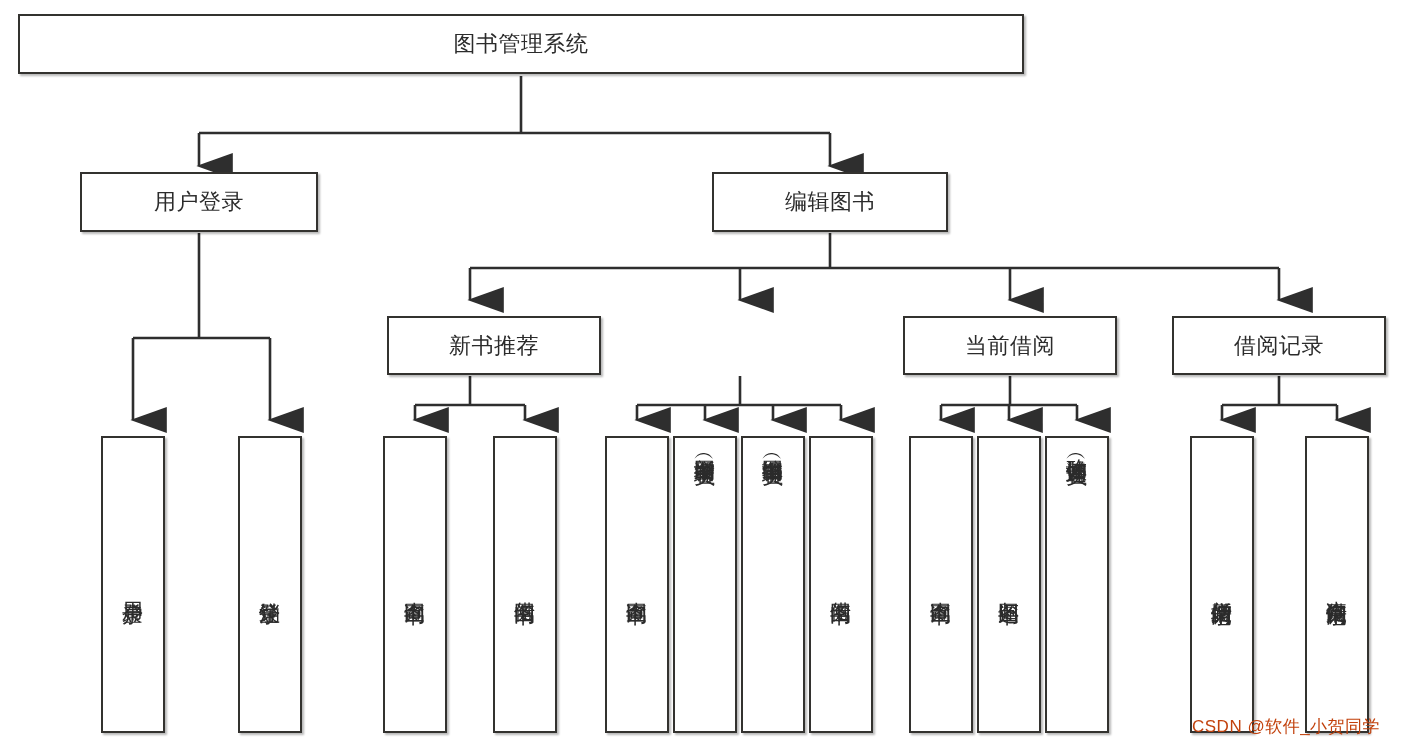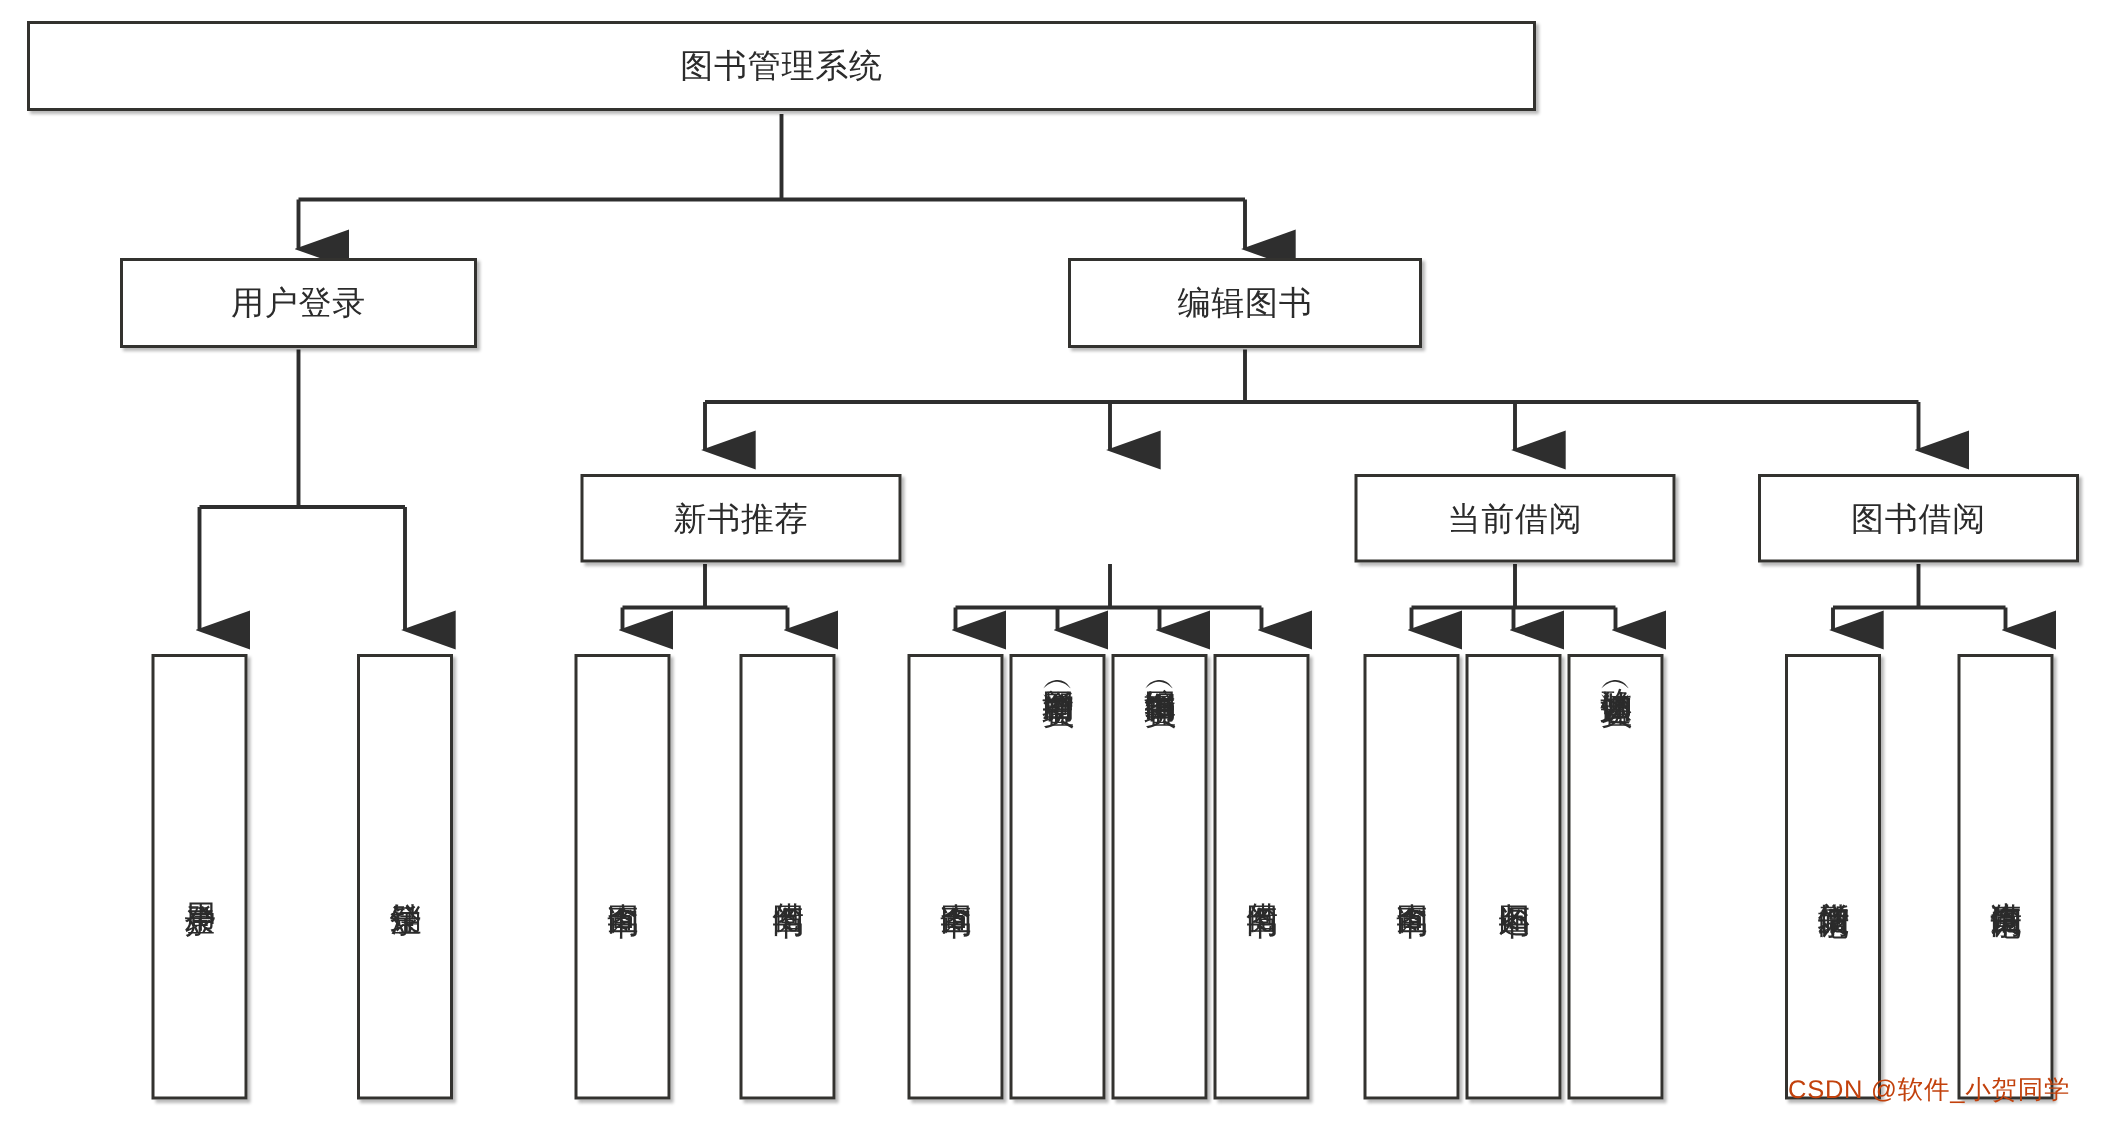--- a/index.html
+++ b/index.html
@@ -145,21 +145,21 @@
     <span class="label">编辑图书</span>
   </div>
 
   <div class="node horiz" style="left:363px; top:316px; width:214px; height:59px;margin-left:24px;">
     <span class="label">新书推荐</span>
   </div>
   <div class="node horiz" style="left:903px; top:316px; width:214px; height:59px;">
     <span class="label">当前借阅</span>
   </div>
   <div class="node horiz" style="left:1172px; top:316px; width:214px; height:59px;">
-    <span class="label">图书借阅</span>
+    <span class="label">借阅记录</span>
   </div>
 
   <div class="node vert mid" style="left:101px; top:436px; width:64px; height:297px;">
     <span class="label">用户登录</span>
   </div>
   <div class="node vert mid" style="left:238px; top:436px; width:64px; height:297px;">
     <span class="label">注销登录</span>
   </div>
 
   <div class="node vert mid" style="left:383px; top:436px; width:64px; height:297px;">

